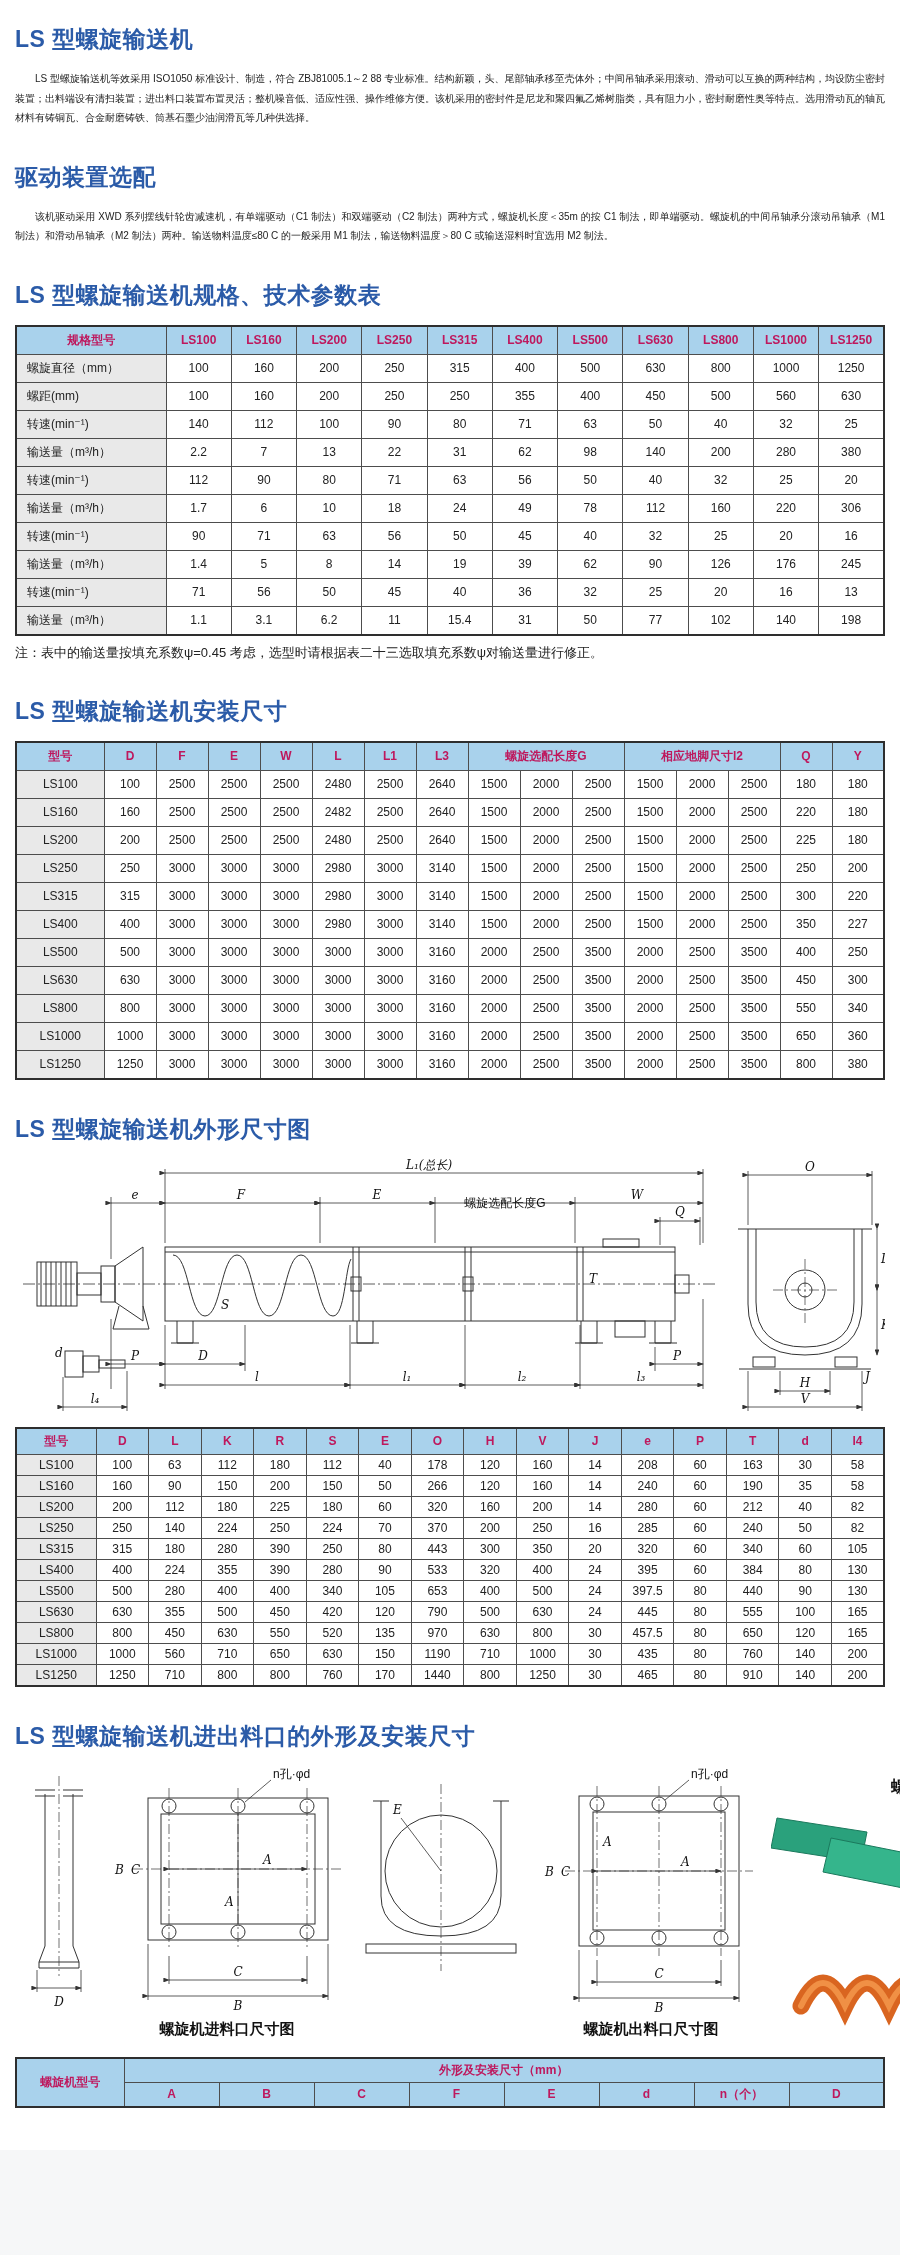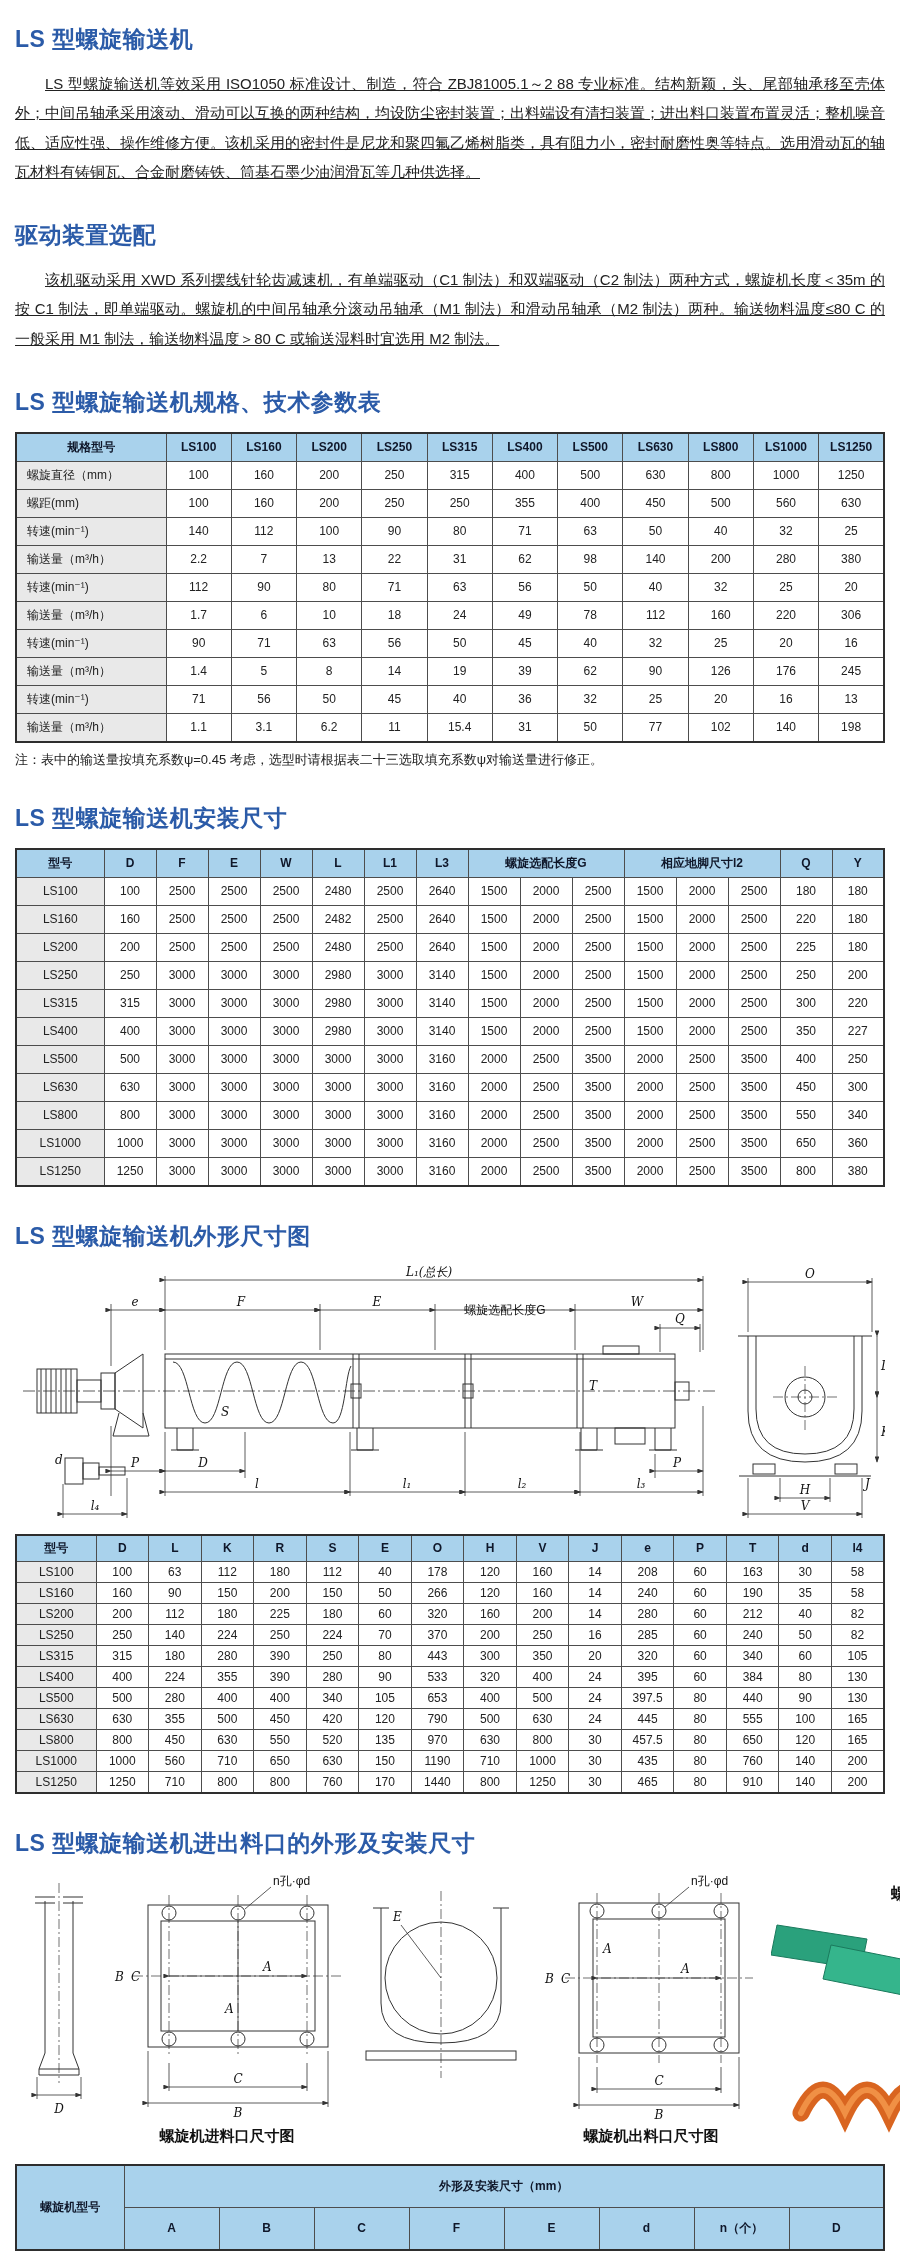--- a/index.html
+++ b/index.html
@@ -1,31 +1,31 @@
 <!DOCTYPE html>
 <html><head>
 <meta charset="utf-8">
 <style>
   html,body{margin:0;padding:0;background:#f6f7f8;}
   .page{width:900px;margin:0 auto;background:#fff;box-sizing:border-box;
         padding:24px 15px 42px;font-family:"Liberation Sans","DejaVu Sans",sans-serif;color:#222;}
   h1.sec{color:#2b5ba8;font-size:23px;font-weight:bold;margin:34px 0 14px;letter-spacing:.5px;}
   h1.sec.first{margin-top:0;}
-  p.body{font-size:15px;line-height:1.95;text-align:justify;text-indent:2em;margin:0;text-decoration:underline;}
+  p.body{font-size:10px;line-height:1.95;text-align:justify;text-indent:2em;margin:0;}
   p.note{font-size:13px;margin:8px 0 0;color:#222;}
   table{width:100%;border-collapse:collapse;table-layout:fixed;font-size:12px;text-align:center;
         border:2px solid #2e2e2e;}
   th,td{border:1px solid #4d4d4d;padding:5px 2px;overflow:hidden;}
-  thead th{background:#a9d2ec;color:#0f172a;font-weight:bold;}
+  thead th{background:#a9d2ec;color:#be185d;font-weight:bold;}
   td.rowhead{background:#e9e9e9;}
   .t1 td.rowhead{text-align:left;padding-left:10px;}
   .t2 td{padding:6.5px 2px;}
   .t3 td{padding:3px 2px;}
   .t3 th{padding:4px 2px;}
-  .t4 th{padding:12px 2px;}
+  .t4 th{padding:3px 2px;}
   .drawing-wrap{margin:14px 0 10px;text-decoration:underline;}
   svg{display:block;}
   .dimtxt{font-size:12px;font-style:italic;fill:#111;font-family:"DejaVu Serif",serif;}
   .cntxt{font-size:12px;fill:#111;font-style:normal;font-family:"Liberation Sans",sans-serif;}
   .ports-row{display:flex;align-items:flex-start;justify-content:space-between;margin:10px 0 18px;}
   .diag-col{display:flex;flex-direction:column;align-items:center;}
   .diag-caption{font-size:15px;font-weight:bold;color:#111;margin-top:4px;text-align:center;}
   .photo-label{font-size:16px;font-weight:bold;color:#111;}
 </style>
 </head>

